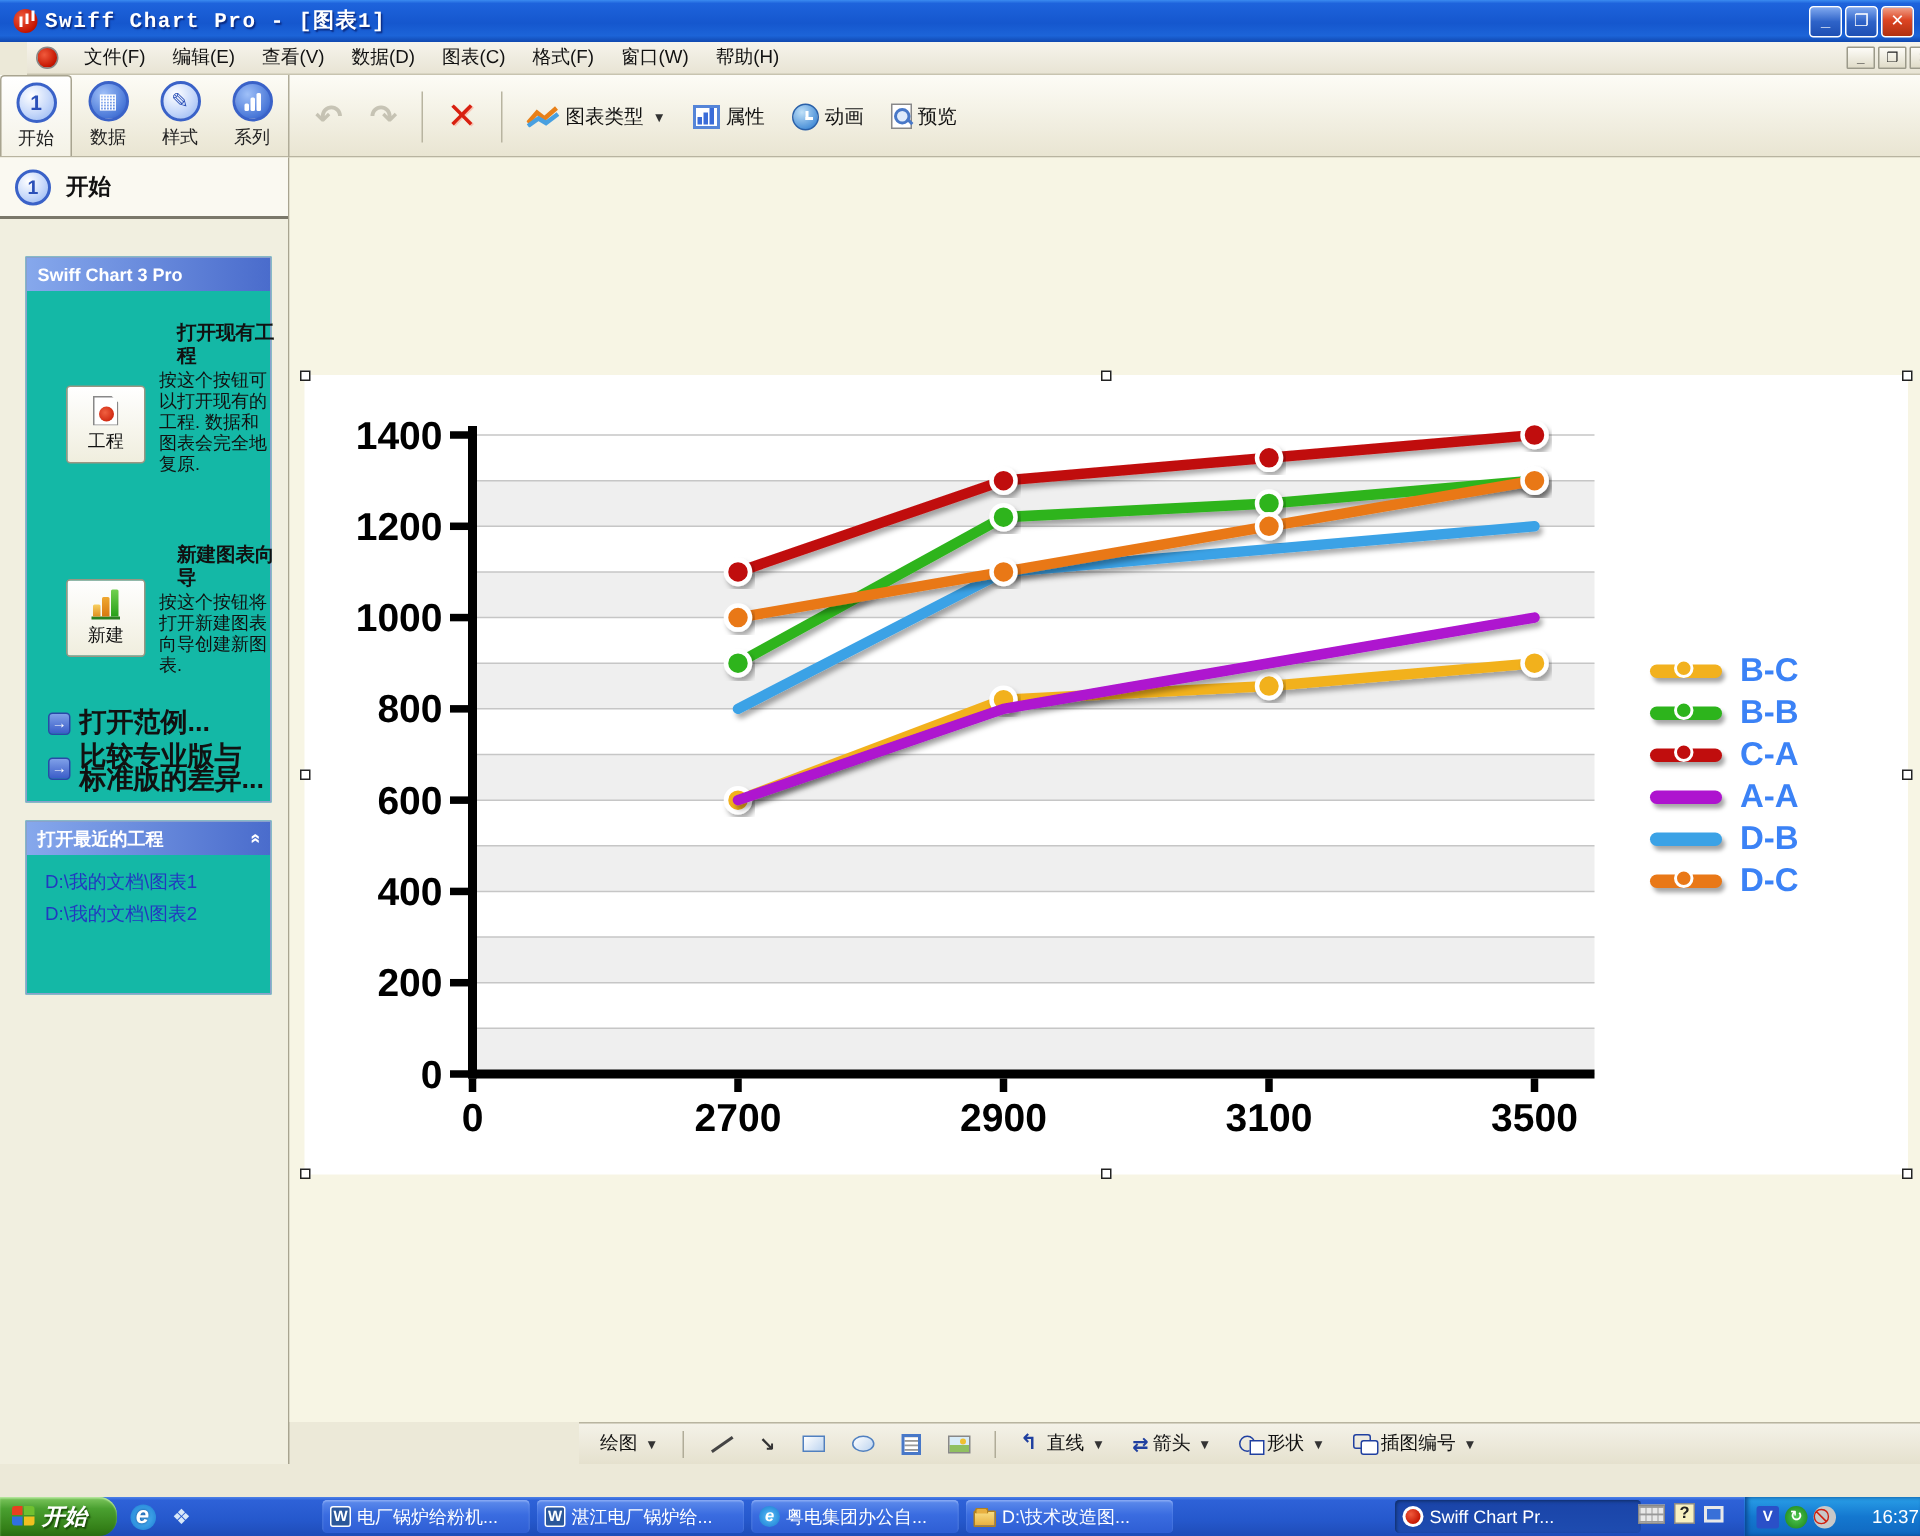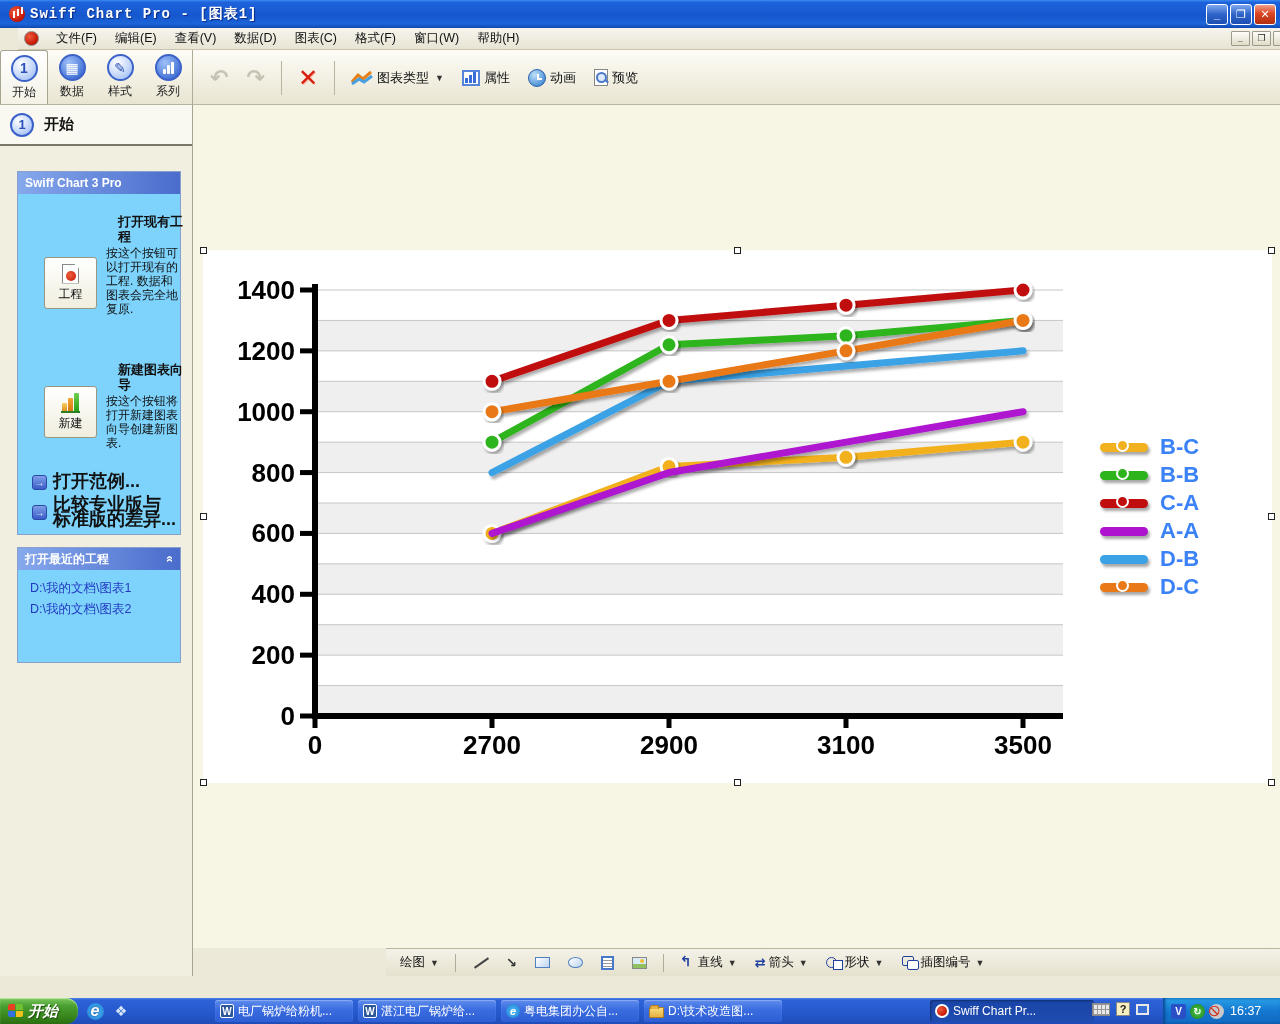--- a/index.html
+++ b/index.html
@@ -74,21 +74,21 @@
     background:#4878C8; transform:rotate(45deg); }
 
   
   .sidebar { position:absolute; left:0; top:105px; width:193px; height:871px; background:#F1EFE0;
     border-right:1px solid #A8A490; }
   .pane-header { position:absolute; left:0; top:0; width:100%; height:41px; background:#FAF9F1;
     border-bottom:2px solid #7A786A; display:flex; align-items:center; gap:10px; padding-left:10px; }
   .pane-header .tabicon { width:24px; height:24px; font-size:13px; }
   .pane-title { font-weight:bold; font-size:15px; color:#111; }
 
-  .sx-panel { position:absolute; left:17px; width:164px; border:1px solid #8AA0CC; background:#7dd3fc; }
+  .sx-panel { position:absolute; left:17px; width:164px; border:1px solid #8AA0CC; background:#14b8a6; }
   .sx-head { height:22px; background:linear-gradient(90deg,#86A8EC,#4A6CCC);
     color:#fff; font-weight:bold; font-size:12px; display:flex; align-items:center;
     padding:0 7px; justify-content:space-between; }
   .chevron-up { transform:rotate(-90deg); font-size:12px; font-weight:bold; color:#fff; }
   .panel1 { top:66px; height:364px; }
   .panel2 { top:442px; height:116px; }
 
   .sec-title { position:absolute; left:100px; width:72px; font-weight:bold; font-size:13px; color:#111; line-height:15px; }
   .sec-desc { position:absolute; left:88px; width:74px; font-size:12px; color:#111; line-height:14px; }
   .big-btn { position:absolute; left:26px; width:53px; height:52px; background:linear-gradient(180deg,#FFFFFF,#F0EEDE);
@@ -199,21 +199,21 @@
     font-size:11px; font-weight:bold; display:flex; align-items:center; justify-content:center; }
   .mon-icon { width:13px; height:11px; border:2px solid #E8E8E8; background:#3870D8; }
   .tray { position:absolute; right:0; top:0; width:117px; height:26px;
     background:linear-gradient(180deg,#2AA0E8,#1478D0 50%,#1068C0); box-shadow:inset 2px 0 3px #0A4890;
     display:flex; align-items:center; gap:4px; padding-left:8px; }
   .tray-ic { width:15px; height:15px; border-radius:2px; font-size:10px; font-weight:bold;
     display:flex; align-items:center; justify-content:center; color:#fff; }
   .t1 { background:#2A50C8; }
   .t2 { background:radial-gradient(circle,#50C850,#188018); border-radius:50%; }
   .t3 { background:#C8C8C8; color:#D02010; border-radius:50%; }
-  .tray-time { color:#fff; font-size:12.5px; margin-left:2px; }
+  .tray-time { color:#fff; font-size:12.5px; margin-left:20px; }
 </style>
 </head>
 <body>
 
 <div id="screen">
 
   <div class="titlebar">
     <span class="app-icon"></span>
     <span class="title-text">Swiff Chart Pro - [图表1]</span>
     <span class="winbtns">

